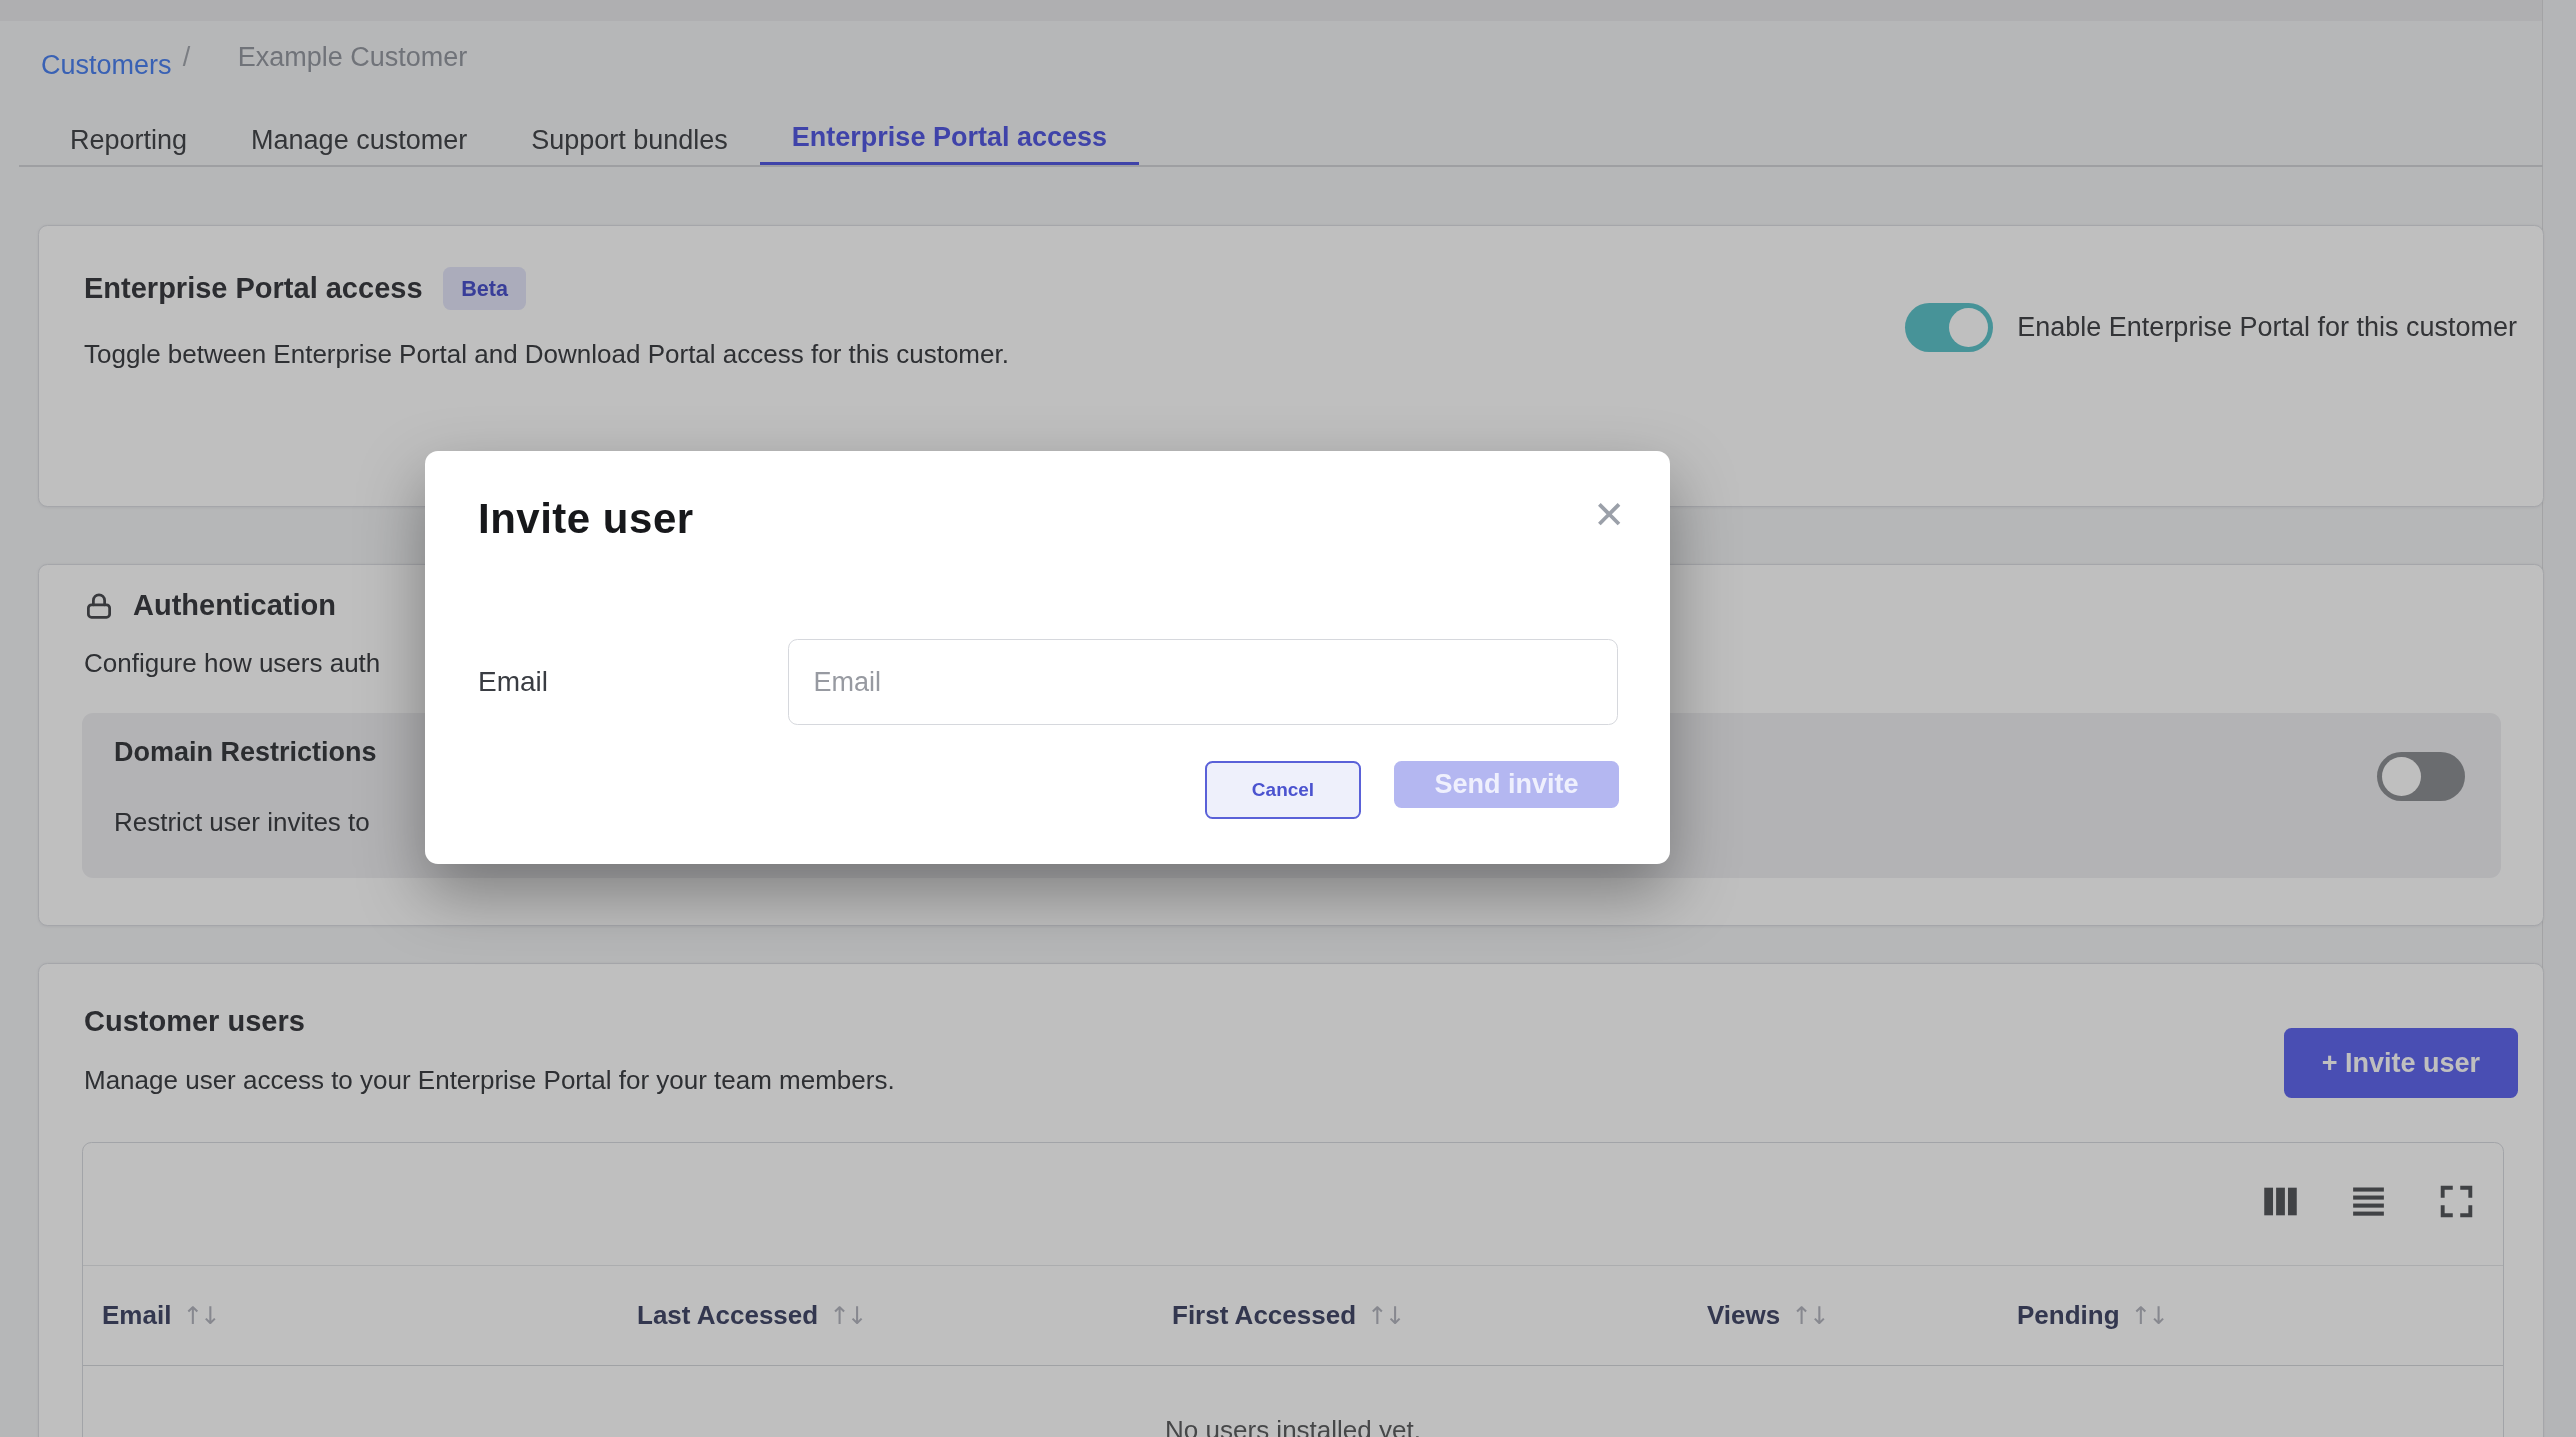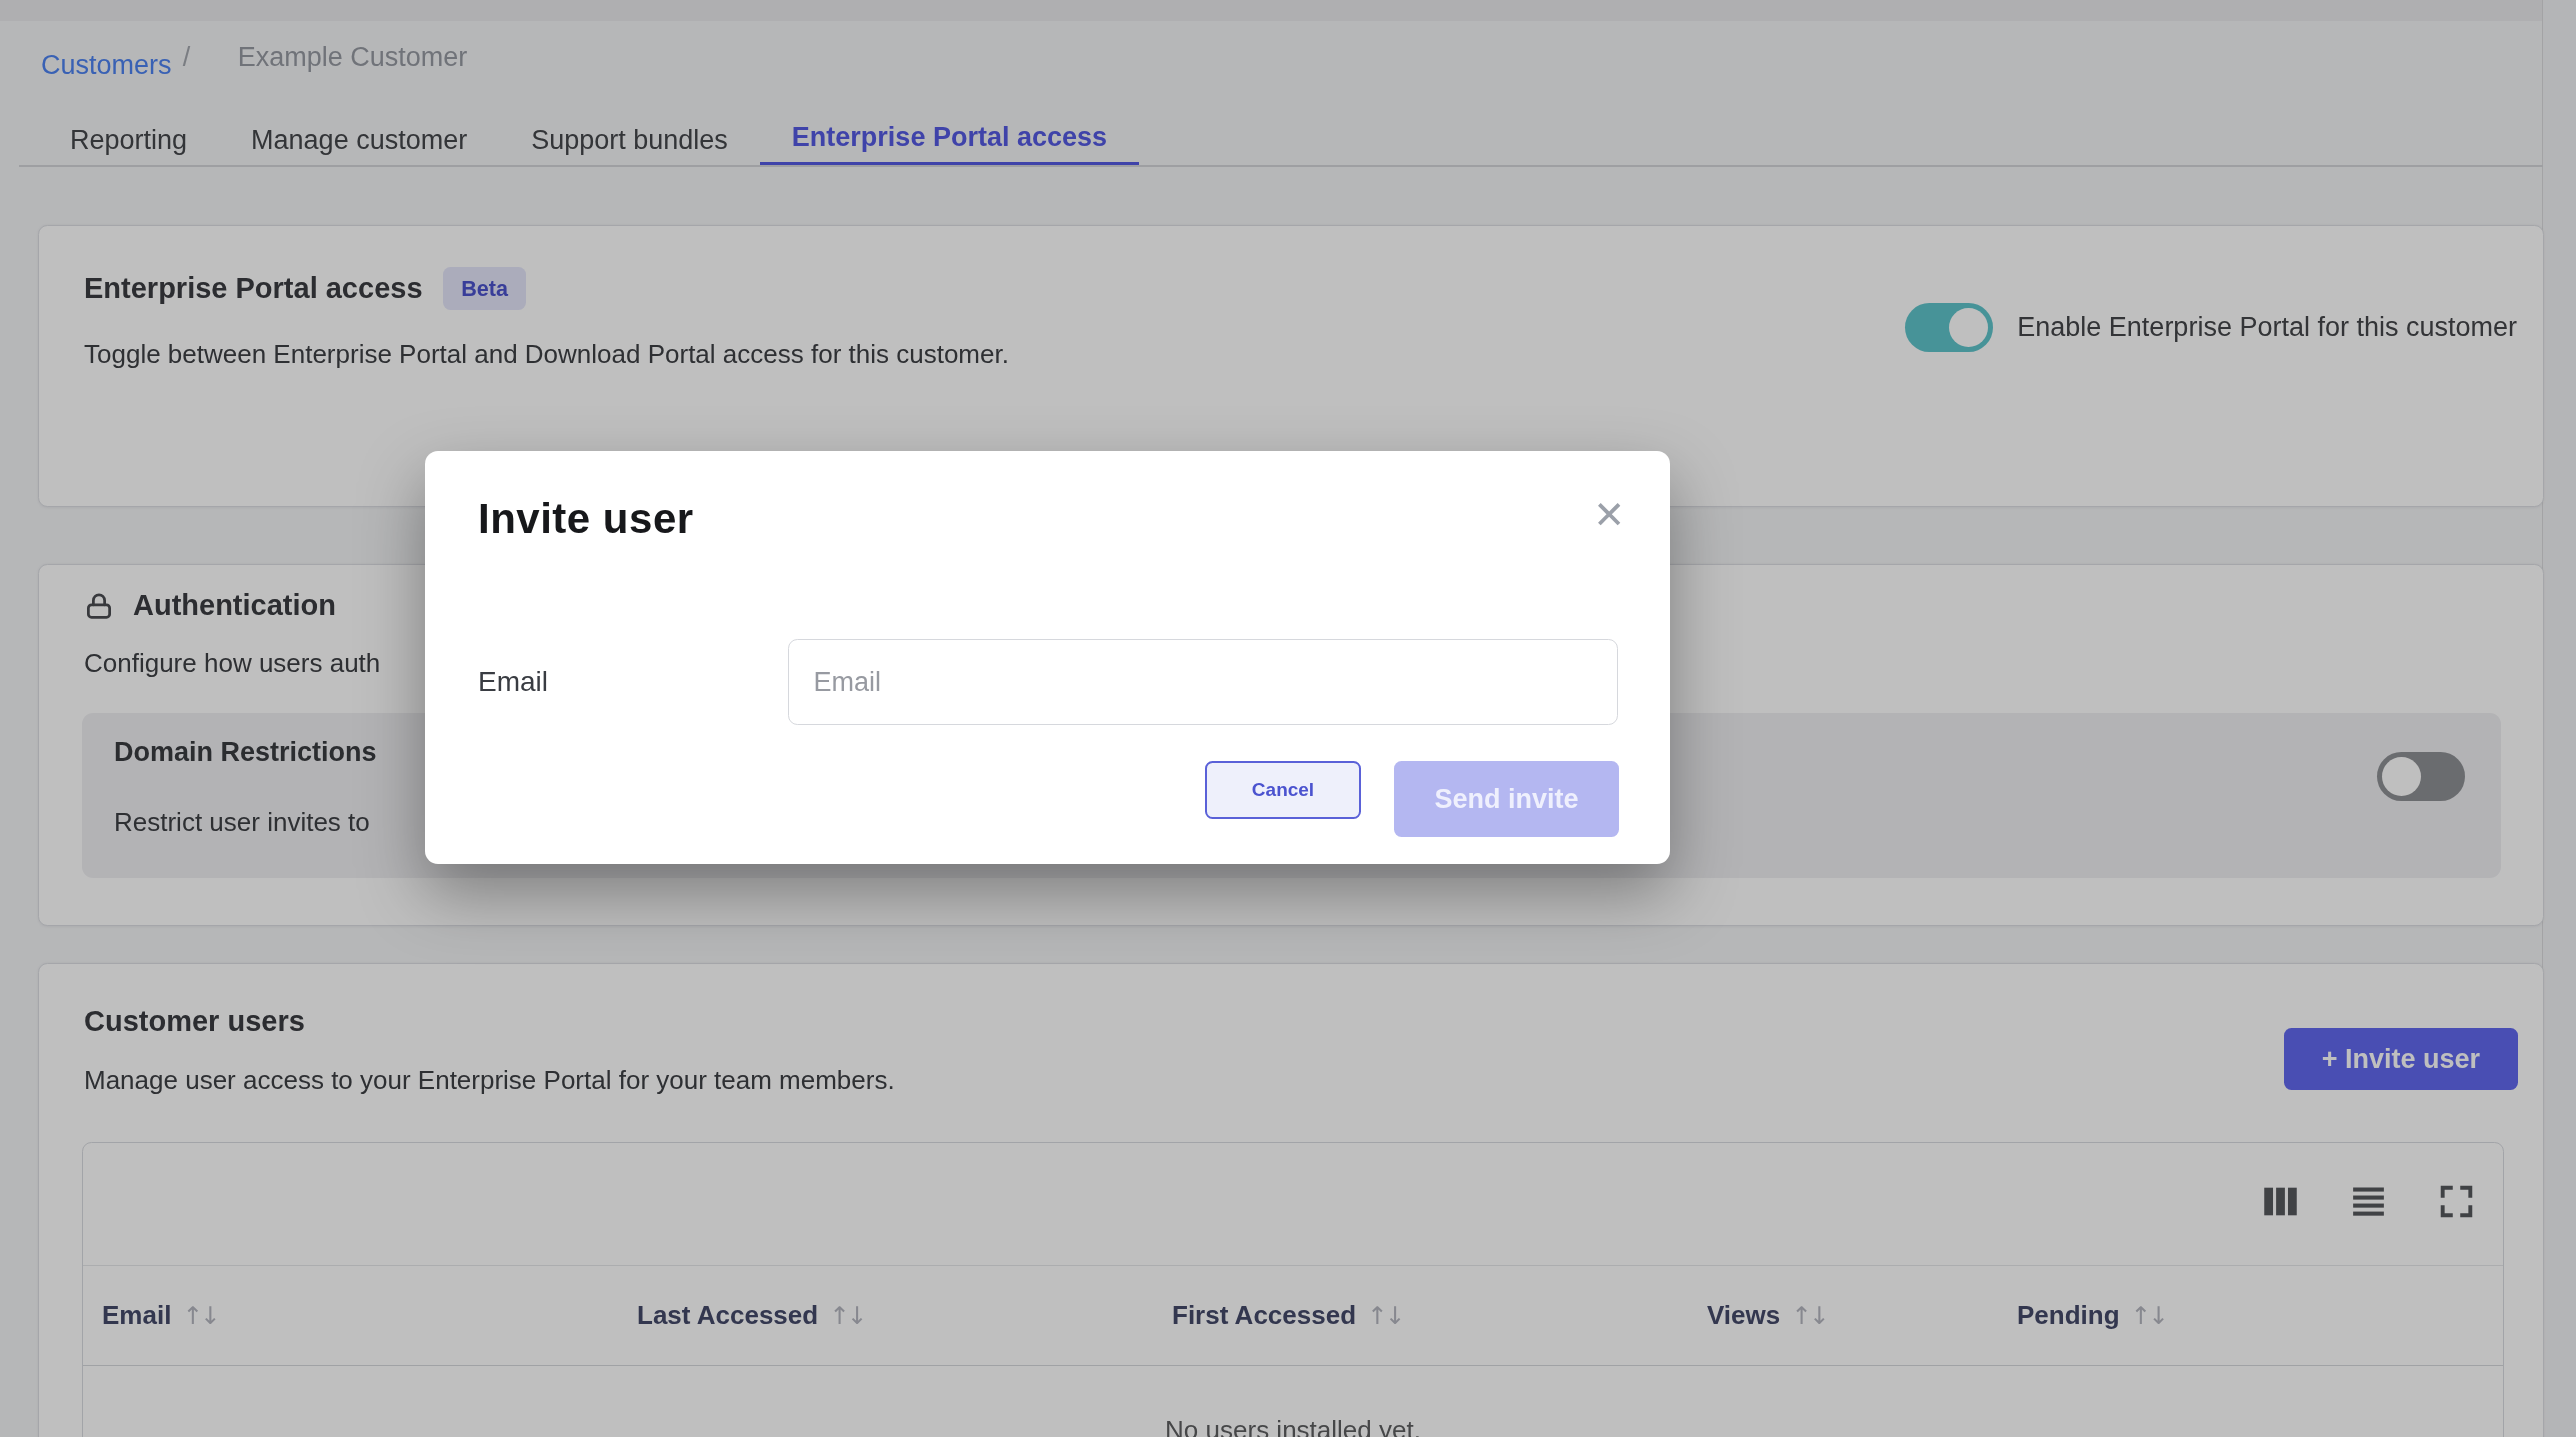--- a/index.html
+++ b/index.html
@@ -50,21 +50,21 @@
 
   .auth-header{position:absolute;left:45px;top:24.4px;display:flex;align-items:center;gap:19px;}
   .c2-desc{position:absolute;left:45px;top:83px;}
   .subcard{position:absolute;left:43px;right:42px;top:148px;height:165px;background:#efeff2;border-radius:11.3px;}
   .sub-title{position:absolute;left:32px;top:24px;font-size:27px;font-weight:700;color:#3a3c40;}
   .sub-desc{position:absolute;left:32px;top:94px;}
   .sub-toggle{position:absolute;right:36px;top:39px;}
 
   .c3-title{position:absolute;left:45px;top:41px;}
   .c3-desc{position:absolute;left:45px;top:101px;}
-  .invite-btn{position:absolute;right:25px;top:64px;height:62px;padding:0 38px;background:#6268ef;color:#ffffff;
+  .invite-btn{position:absolute;right:25px;top:64px;height:70px;padding:0 38px;background:#6268ef;color:#ffffff;
     font-size:27px;font-weight:700;border:none;border-radius:7.5px;cursor:pointer;display:flex;align-items:center;font-family:inherit;}
 
   .table-panel{position:absolute;left:43px;right:39px;top:178px;height:451px;border:1.4px solid #d9dbe0;border-radius:9.4px;background:#fff;}
   .toolbar{position:absolute;right:24.4px;top:36px;display:flex;gap:43px;}
   .tool-btn{width:45px;height:45px;display:flex;align-items:center;justify-content:center;cursor:pointer;background:none;border:none;padding:0;}
   .thead{position:absolute;left:0;right:0;top:122px;height:99px;border-top:0.9px solid #e6e7ea;border-bottom:1.9px solid #d6d8dd;display:flex;align-items:center;}
   .hcell{display:flex;align-items:center;gap:11.3px;padding-left:19px;box-sizing:border-box;cursor:pointer;}
   .hcell .lbl{font-size:26px;font-weight:700;color:#454a6a;}
   .sort{font-family:"DejaVu Sans",sans-serif;font-size:24.4px;color:#b4b6bf;letter-spacing:-2.8px;}
   .w1{width:535px;}.w2{width:535px;}.w3{width:535px;}.w4{width:310px;}.w5{flex:1;}
@@ -75,21 +75,21 @@
   .modal{position:absolute;left:425px;top:451px;width:1245px;height:413px;background:#ffffff;border-radius:13px;
     box-shadow:0 28px 66px rgba(0,0,0,0.35);z-index:20;}
   .modal-title{position:absolute;left:53px;top:41px;font-size:42px;line-height:53px;font-weight:800;color:#17181b;letter-spacing:0.5px;}
   .modal-close{position:absolute;right:41px;top:41px;font-size:38px;color:#9ba0a9;cursor:pointer;background:none;border:none;line-height:1;font-family:"DejaVu Sans",sans-serif;padding:3.8px;}
   .modal-label{position:absolute;left:53px;top:188px;height:86px;display:flex;align-items:center;font-size:28px;color:#393c42;}
   .modal-input{position:absolute;left:363px;top:188px;width:830px;height:86px;box-sizing:border-box;
     border:1.9px solid #d6d8dd;border-radius:9.4px;padding:0 24.4px;font-size:27px;color:#2c2e33;font-family:inherit;background:#fff;}
   .modal-input::placeholder{color:#979aa1;}
   .btn-cancel{position:absolute;left:780px;top:310px;width:156px;height:58px;box-sizing:border-box;
     background:#eef0fb;border:2.3px solid #5a61d8;border-radius:7.5px;color:#4b53cf;font-size:19px;font-weight:700;cursor:pointer;font-family:inherit;}
-  .btn-send{position:absolute;left:969px;top:310px;width:225px;height:76px;box-sizing:border-box;
+  .btn-send{position:absolute;left:969px;top:310px;width:225px;height:47px;box-sizing:border-box;
     background:#b4b7f1;border:none;border-radius:7.5px;color:#eff0fd;font-size:27px;font-weight:700;font-family:inherit;}
 
   svg{display:block;}
 </style>
 </head>
 <body>
 
 <div class="topstrip"></div>
 <div class="scrollbar"></div>
 

